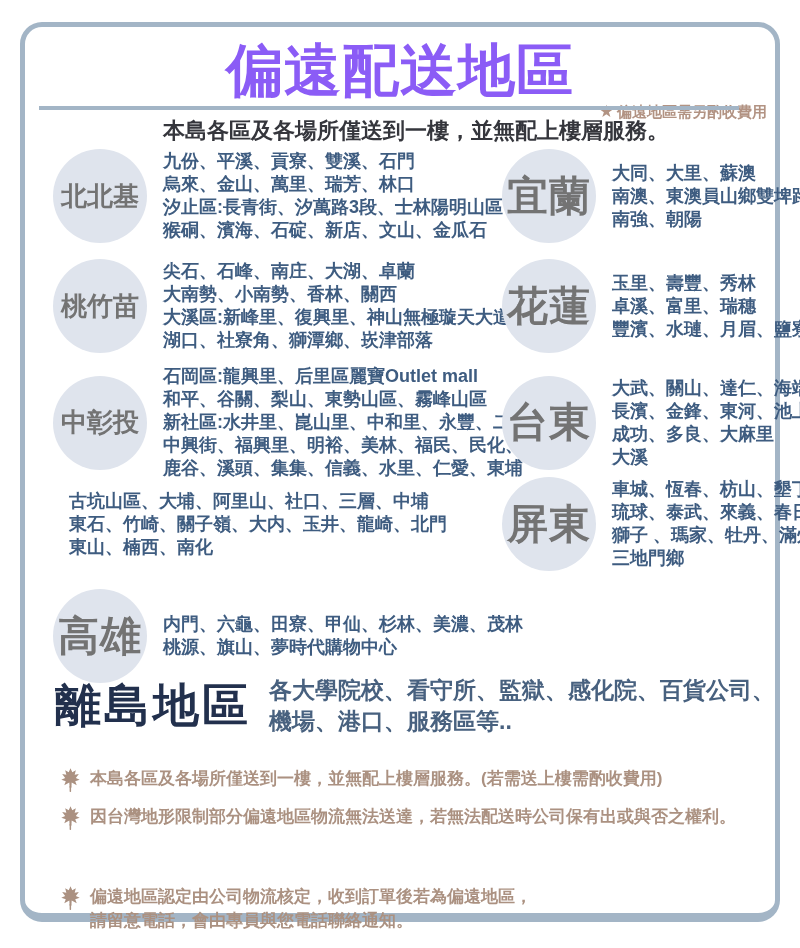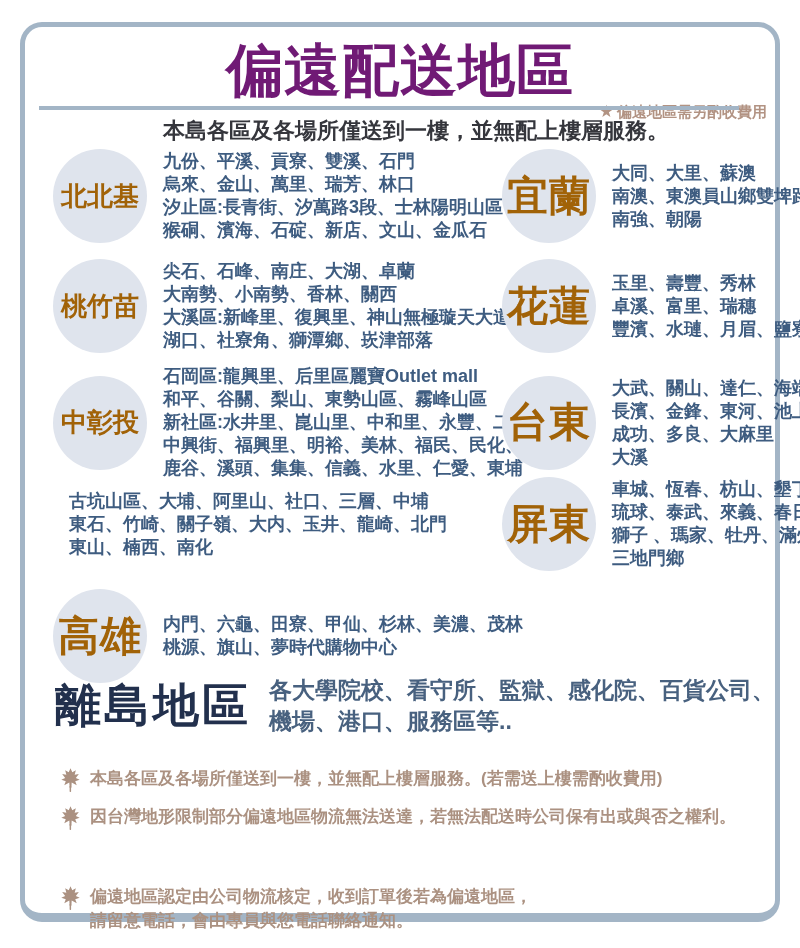--- a/index.html
+++ b/index.html
@@ -4,40 +4,40 @@
 <style>
   html,body{margin:0;padding:0;background:#fff;}
   body{width:800px;height:948px;position:relative;font-family:"Liberation Sans","DejaVu Sans",sans-serif;}
   .card{
     position:absolute;left:20px;top:22px;width:760px;height:900px;
     background:#fff;border:5px solid #a3b5c6;border-bottom-width:9px;
     border-radius:22px;box-sizing:border-box;
   }
   .page-title{
     position:absolute;top:6px;left:0;width:100%;text-align:center;
-    font-size:57px;font-weight:bold;color:#701a75;letter-spacing:1px;white-space:nowrap;
+    font-size:57px;font-weight:bold;color:#8b5cf6;letter-spacing:1px;white-space:nowrap;
   }
   .title-note{
     position:absolute;top:57px;right:8px;
     font-size:15px;font-weight:bold;color:#b29383;white-space:nowrap;margin-top:17px;
   }
   .title-note .star{font-size:17px;margin-right:3px;}
   .divider{position:absolute;top:79px;left:14px;width:700px;height:4px;background:#a3b5c6;}
   .subtitle{
     position:absolute;top:89px;left:16px;width:100%;text-align:center;
     font-size:22px;font-weight:bold;color:#35363c;white-space:nowrap;
   }
   .row{position:absolute;left:0;width:100%;display:flex;}
   .cell{display:flex;align-items:center;}
   .cell.left{margin-left:28px;width:447px;flex-shrink:0;}
   .cell.right{margin-left:2px;}
   .badge{
     width:94px;height:94px;border-radius:50%;background:#dfe4ed;
     display:flex;align-items:center;justify-content:center;
-    font-weight:bold;color:#a16207;flex-shrink:0;white-space:nowrap;
+    font-weight:bold;color:#737373;flex-shrink:0;white-space:nowrap;
   }
   .badge.ch3{font-size:26px;}
   .badge.ch2{font-size:41px;letter-spacing:1px;}
   .lines{margin-left:16px;font-size:18px;font-weight:bold;color:#3e5c80;line-height:23px;white-space:nowrap;}
   .islands{position:absolute;top:648px;left:30px;display:flex;align-items:center;}
   .islands-title{font-size:46px;font-weight:bold;color:#22304d;letter-spacing:3px;white-space:nowrap;}
   .islands-text{margin-left:18px;font-size:23px;font-weight:bold;color:#48617f;line-height:31px;white-space:nowrap;}
   .note{position:absolute;left:36px;display:flex;}
   .note .leaf{flex-shrink:0;margin-right:10px;margin-top:1px;}
   .note .ntext{font-size:17px;font-weight:bold;color:#ab9181;line-height:24px;white-space:nowrap;}

